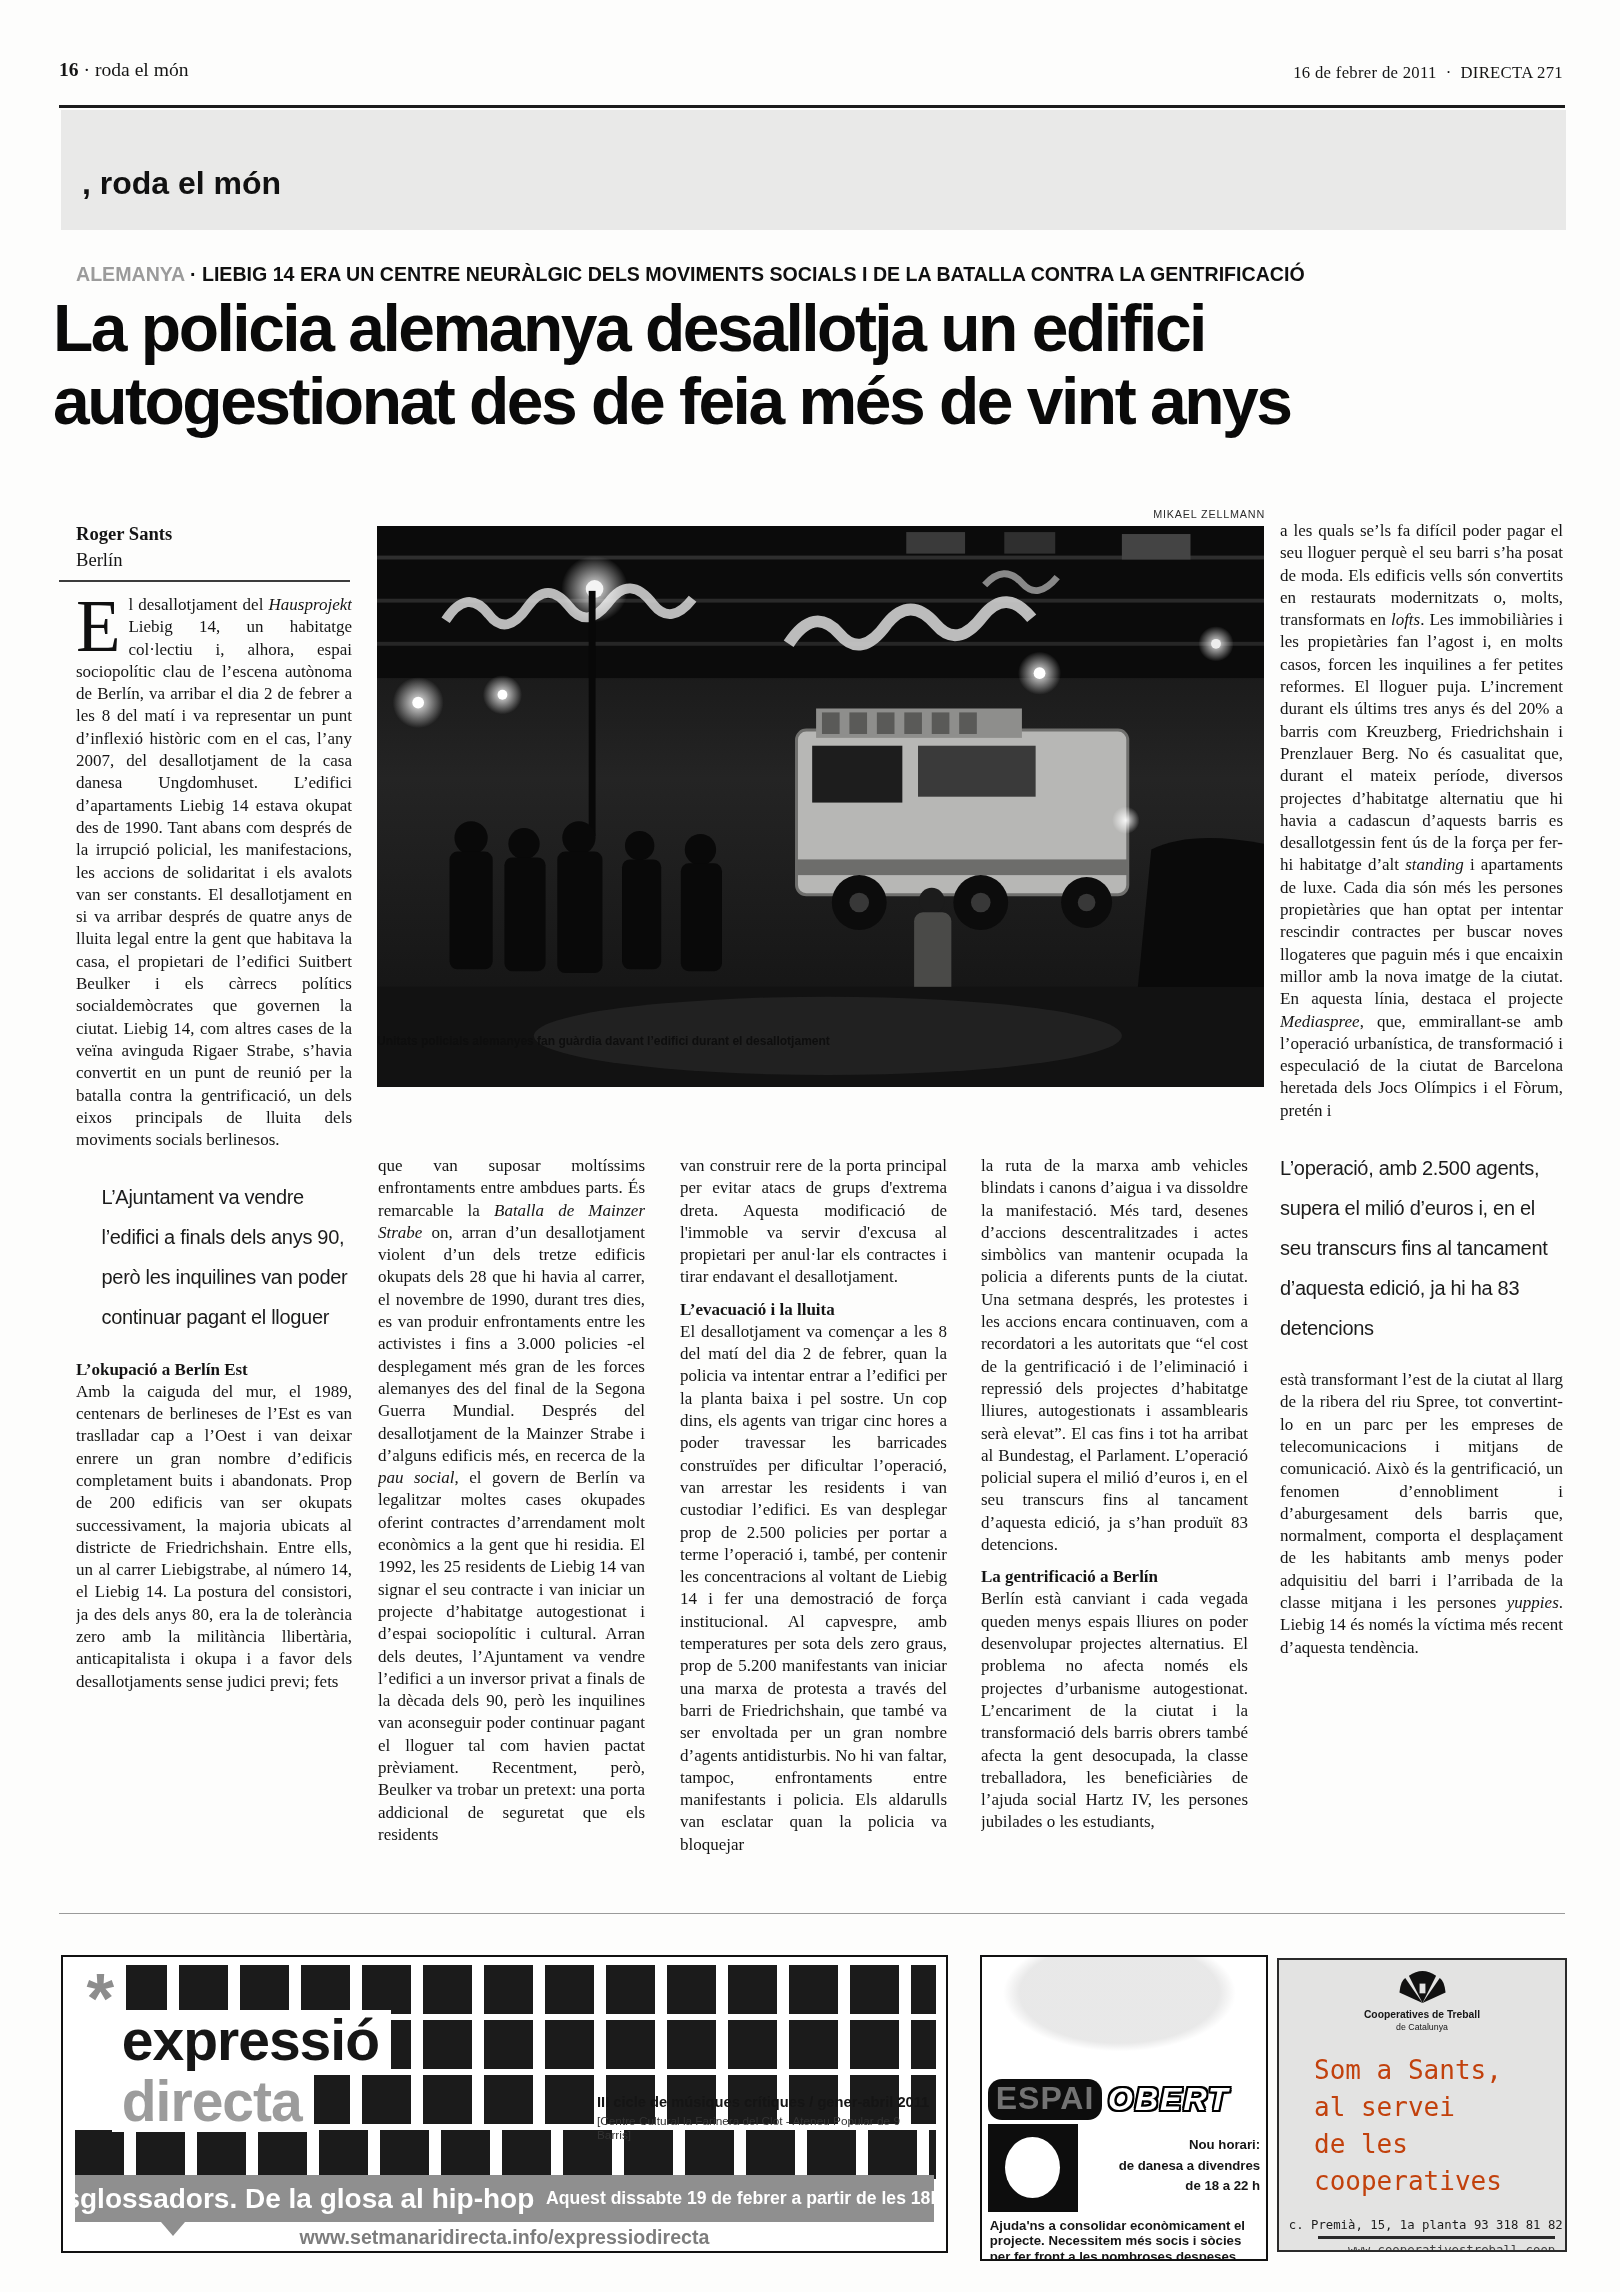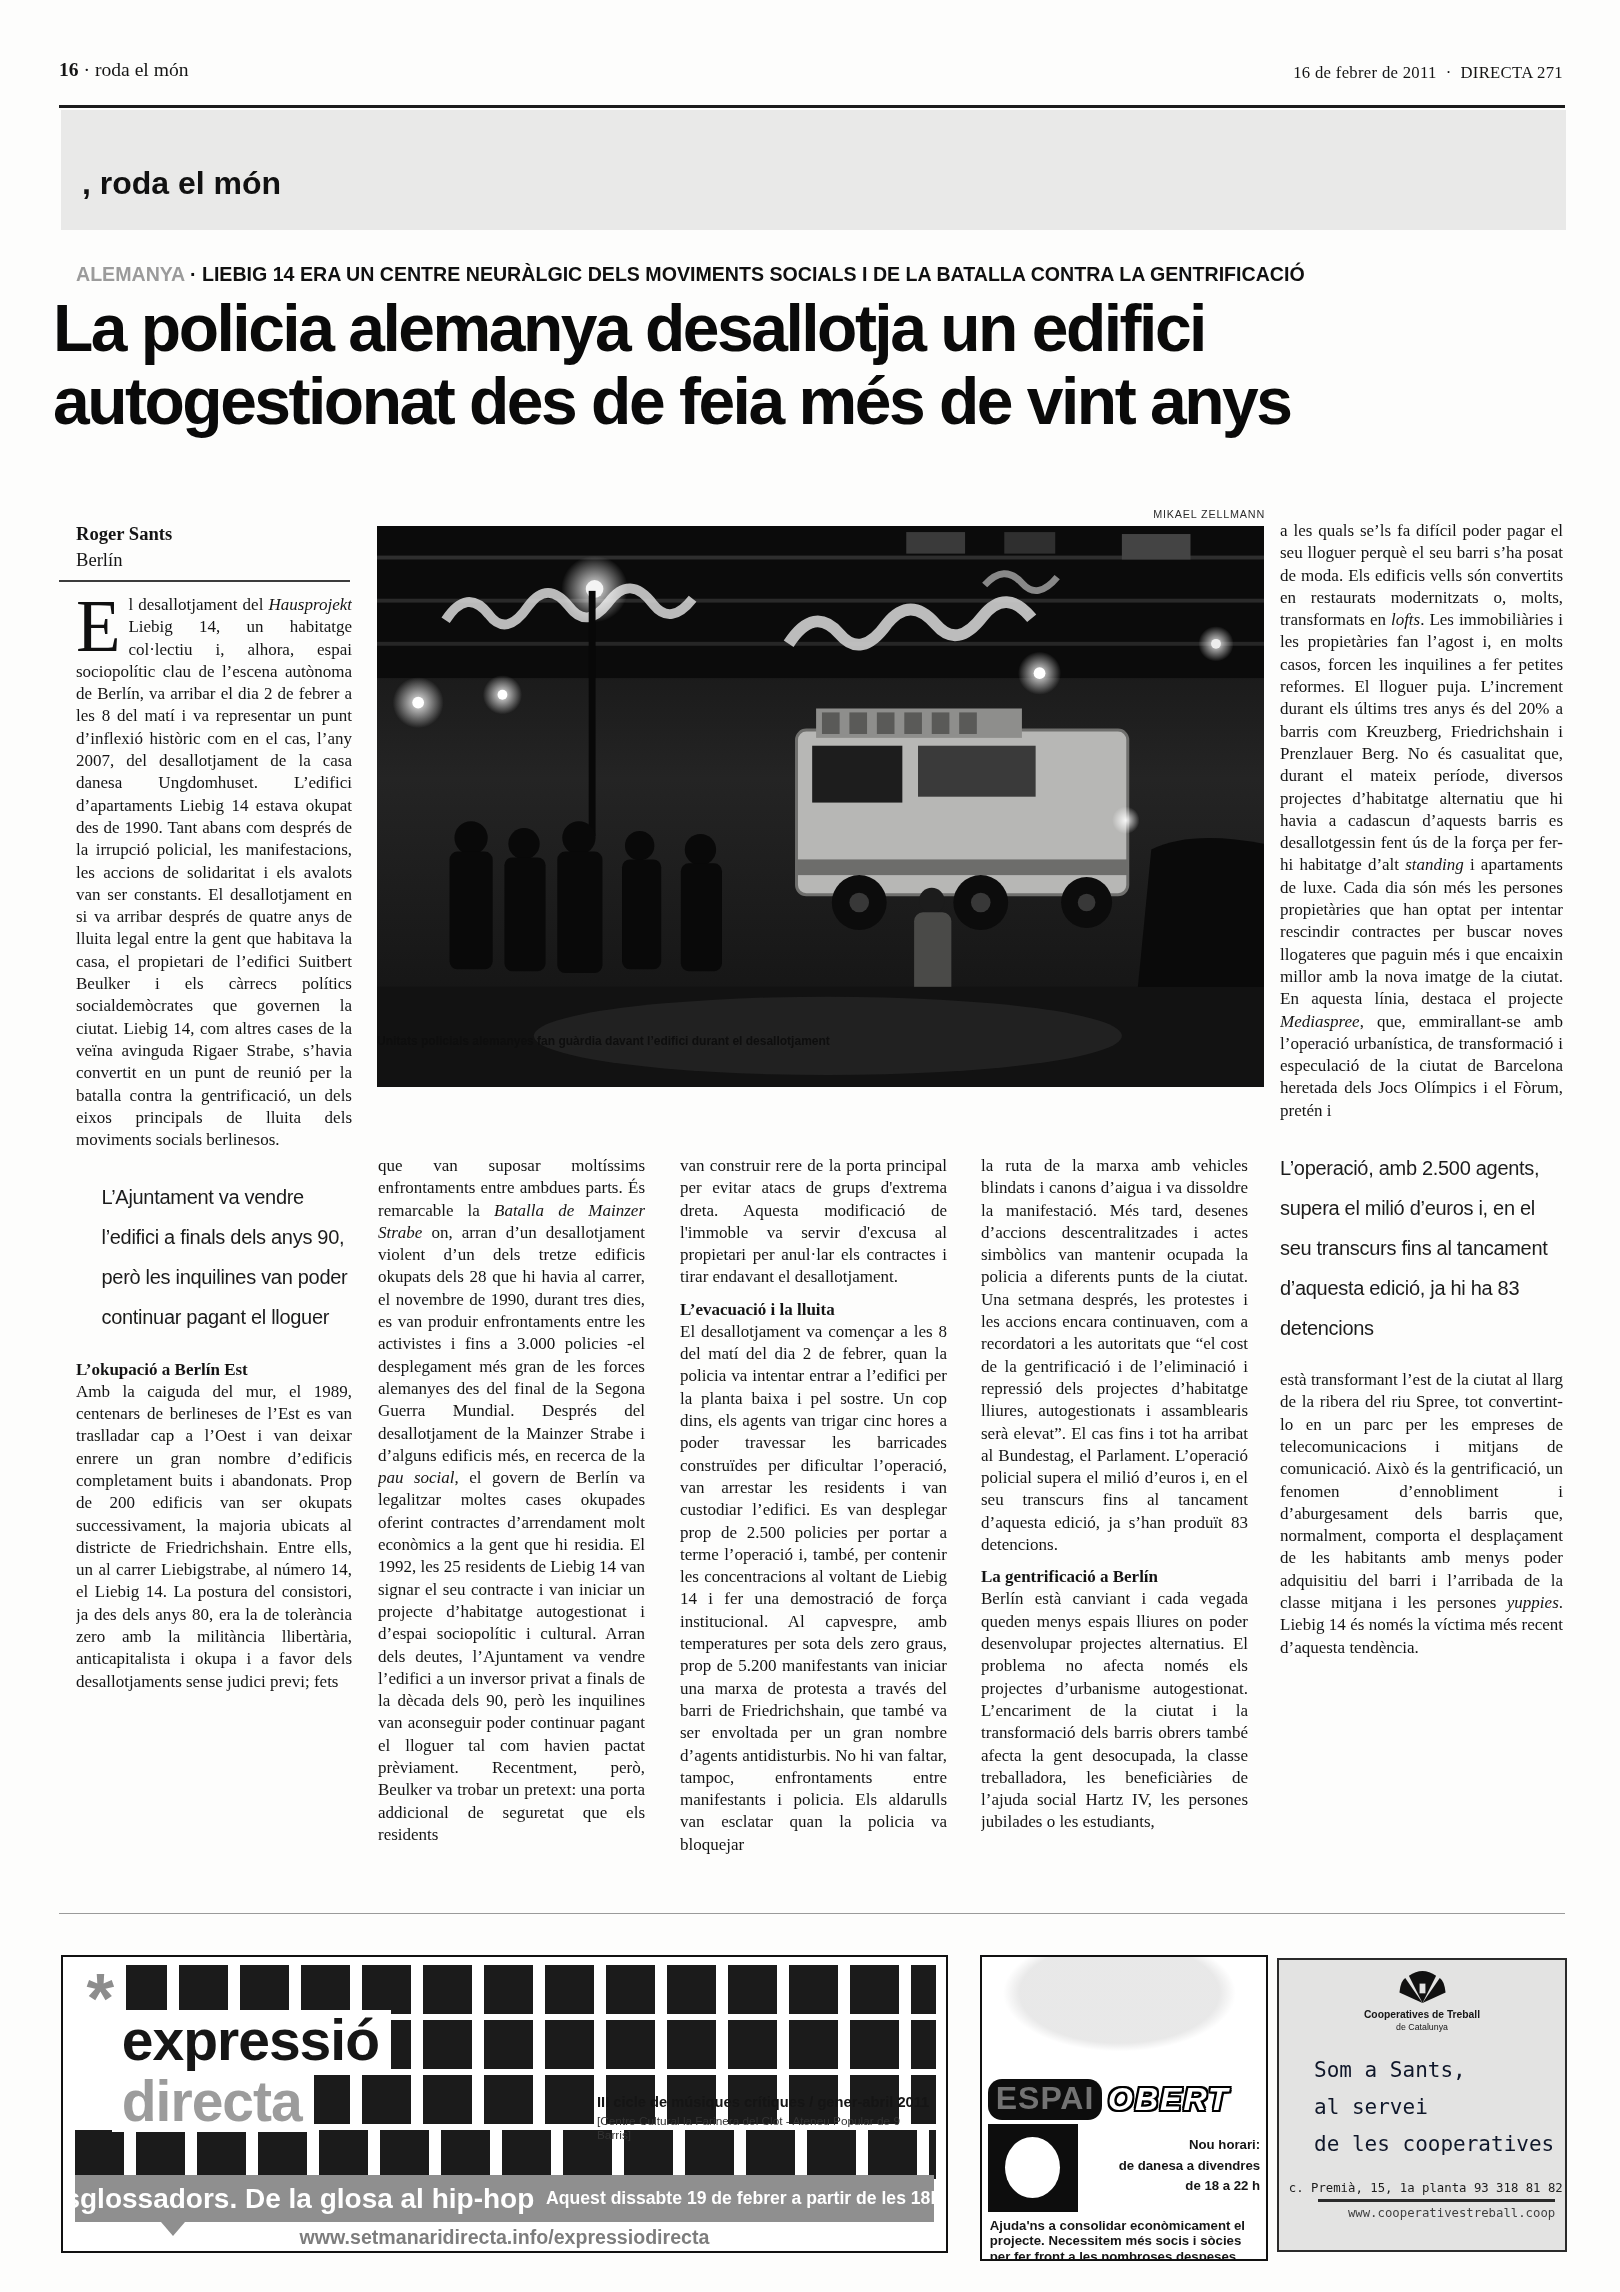--- a/index.html
+++ b/index.html
@@ -90,21 +90,21 @@
   .ad2-body{font-weight:bold;font-size:13.2px;line-height:1.2;padding:5.9px 7.8px 0 7.8px;}
   .ad2-blob{position:absolute;left:19.6px;bottom:23.5px;width:235px;height:118px;border-radius:50%;
             background:radial-gradient(ellipse at center,#d6d6d6 0 60%,rgba(214,214,214,0) 70%);opacity:.55;z-index:0;}
   .ad2 > *{position:relative;z-index:1;}
 
   .ad3{left:1277px;top:1958px;width:286px;height:290px;background:#e3e3e2;border-color:#2b2b2b;
        font-family:"DejaVu Sans Mono",monospace;}
   .ad3-logo{ text-align:center;padding-top:9.8px;}
   .ad3-org{text-align:center;font-family:"Liberation Sans",sans-serif;font-weight:bold;font-size:10.3px;line-height:1.25;color:#161616;}
   .ad3-org .sub{font-weight:normal;font-size:8.8px;}
-  .ad3-slogan{padding:19.6px 0 0 35px;font-size:21px;line-height:37px;color:#0f172a;}
+  .ad3-slogan{padding:19.6px 0 0 35px;font-size:26px;line-height:37px;color:#c2410c;}
   .ad3-contact{padding:17.6px 9.8px 0 9.8px;font-size:12.3px;color:#1c1c1c;white-space:nowrap;}
   .ad3-rule{margin:3.9px 9.8px 0 39px;height:2.9px;background:#2a2a2a;}
   .ad3-url{padding:3.9px 9.8px 0 0;font-size:12.3px;text-align:right;color:#404040;}
 </style>
 </head>
 <body>
 
 <div class="page">
 
   <div class="abs folio-left"><b>16</b><span> · </span><span>roda el món</span></div>

